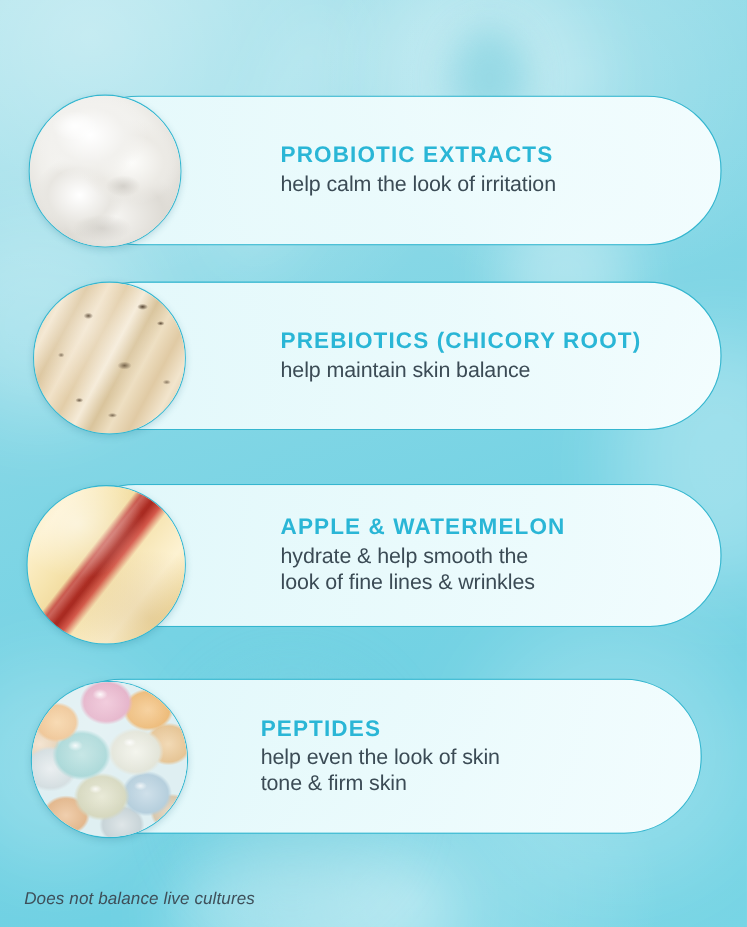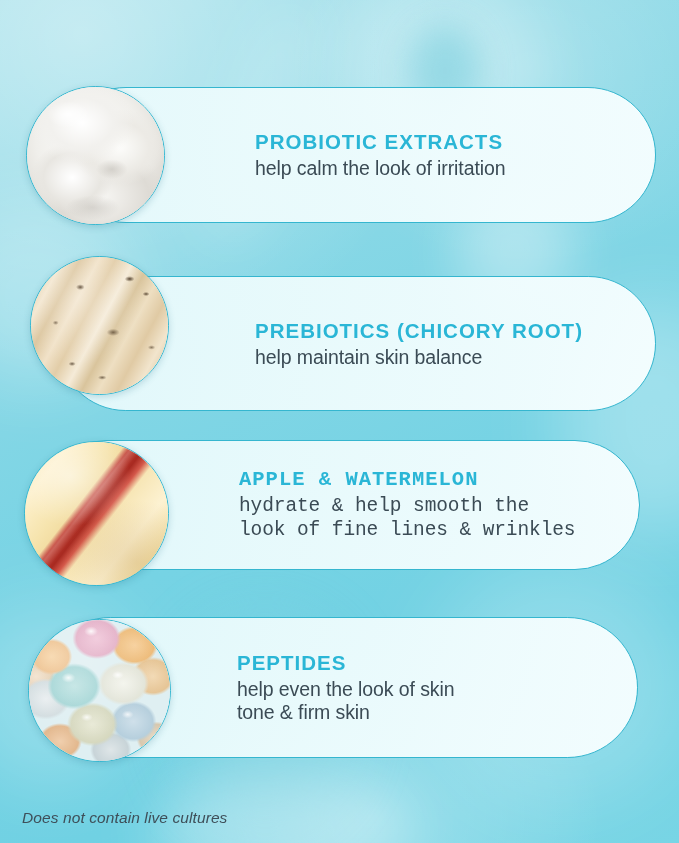--- a/index.html
+++ b/index.html
@@ -233,31 +233,31 @@
   <div class="card" style="left:58px; top:87px; width:598px; height:136px;">
     <div class="card-text">
       <p class="card-title">PROBIOTIC EXTRACTS</p>
       <p class="card-desc">help calm the look of irritation</p>
     </div>
   </div>
   <div class="thumb" style="left:26px; top:86px; width:139px; height:139px;">
     <div class="thumb-inner tex-cream"></div>
   </div>
 
-  <div class="card" style="left:58px; top:256px; width:598px; height:135px;margin-top:20px;">
+  <div class="card" style="left:58px; top:256px; width:598px; height:135px;">
     <div class="card-text">
       <p class="card-title">PREBIOTICS (CHICORY ROOT)</p>
       <p class="card-desc">help maintain skin balance</p>
     </div>
   </div>
   <div class="thumb" style="left:30px; top:256px; width:139px; height:139px;">
     <div class="thumb-inner tex-root"></div>
   </div>
 
-  <div class="card" style="left:42px; top:440px; width:598px; height:130px;font-family:Liberation Mono, monospace;">
+  <div class="card" style="left:58px; top:440px; width:598px; height:130px;">
     <div class="card-text">
       <p class="card-title">APPLE &amp; WATERMELON</p>
       <p class="card-desc">hydrate &amp; help smooth the
 look of fine lines &amp; wrinkles</p>
     </div>
   </div>
   <div class="thumb" style="left:24px; top:441px; width:145px; height:145px;">
     <div class="thumb-inner tex-apple"></div>
   </div>
 
@@ -265,15 +265,15 @@
     <div class="card-text">
       <p class="card-title">PEPTIDES</p>
       <p class="card-desc">help even the look of skin
 tone &amp; firm skin</p>
     </div>
   </div>
   <div class="thumb" style="left:28px; top:619px; width:143px; height:143px;">
     <div class="thumb-inner tex-beads"></div>
   </div>
 
-  <div class="footnote">Does not contain live cultures</div>
+  <div class="footnote">Does not balance live cultures</div>
 
 </div>
 
 </body></html>

